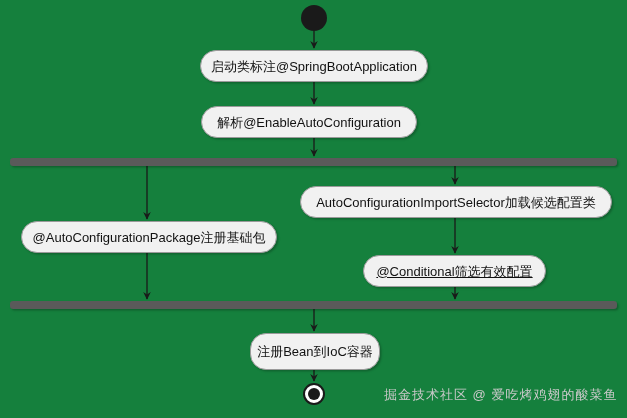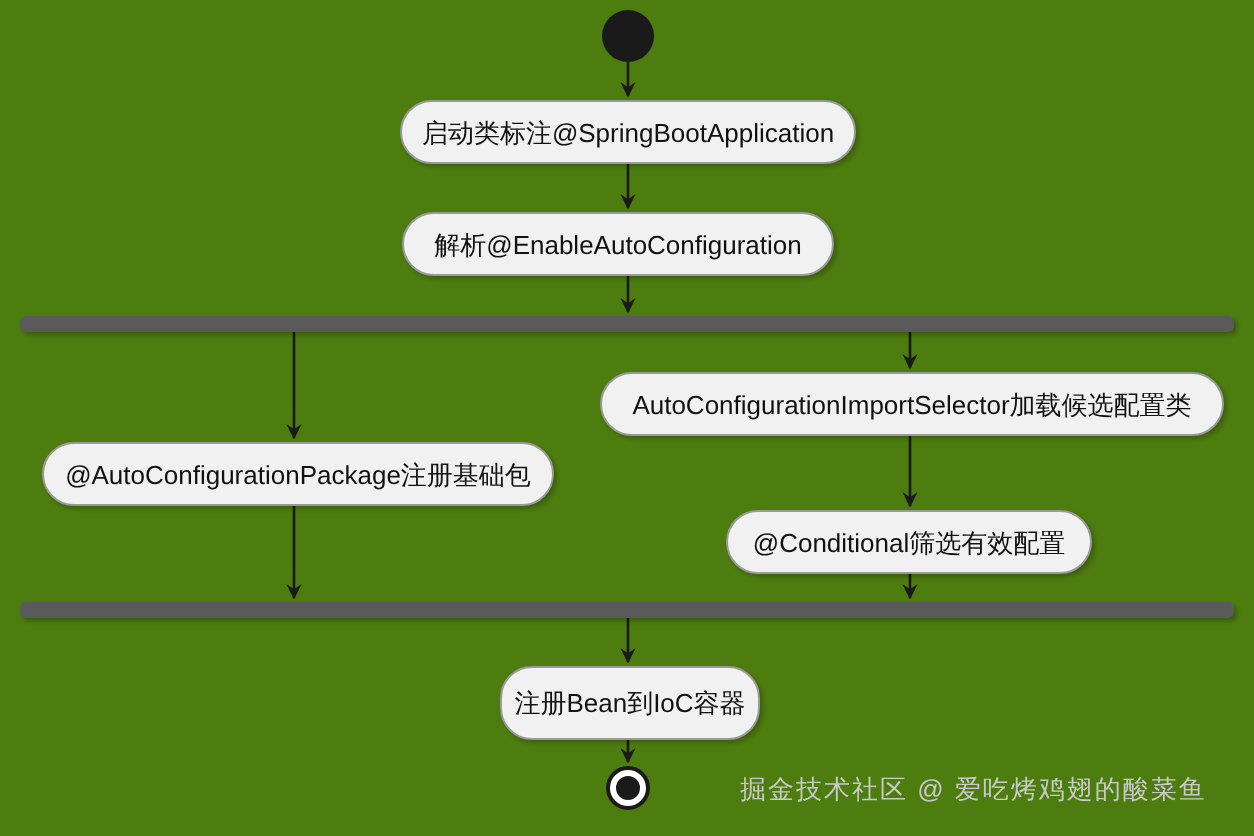--- a/index.html
+++ b/index.html
@@ -10,21 +10,21 @@
   body {
     width: 627px;
     height: 418px;
     font-family: "Liberation Sans", "DejaVu Sans", sans-serif;
     overflow: hidden;
   }
   #diagram {
     position: relative;
     width: 627px;
     height: 418px;
-    background: #4d7c0f;
+    background: #15803d;
   }
   #edges {
     position: absolute;
     left: 0;
     top: 0;
     width: 627px;
     height: 418px;
   }
   .node-box {
     position: absolute;
@@ -109,24 +109,24 @@
   <div class="node-box" style="left:200px; top:50px; width:228px; height:32px;">启动类标注@SpringBootApplication</div>
 
   <div class="node-box" style="left:201px; top:106px; width:216px; height:32px;text-align:right;">解析@EnableAutoConfiguration</div>
 
   <div class="bar" style="left:10px; top:158px; width:607px; height:8px;"></div>
 
   <div class="node-box" style="left:300px; top:186px; width:312px; height:32px;">AutoConfigurationImportSelector加载候选配置类</div>
 
   <div class="node-box" style="left:21px; top:221px; width:256px; height:32px;">@AutoConfigurationPackage注册基础包</div>
 
-  <div class="node-box" style="left:363px; top:255px; width:183px; height:32px;">@Conditional筛选有效配置</div>
+  <div class="node-box" style="left:363px; top:255px; width:183px; height:32px;text-decoration:underline;">@Conditional筛选有效配置</div>
 
   <div class="bar" style="left:10px; top:301px; width:607px; height:8px;"></div>
 
   <div class="node-box" style="left:250px; top:333px; width:130px; height:37px;">注册Bean到IoC容器</div>
 
   <div class="end-node-outer" style="left:303px; top:383px; width:22px; height:22px;"></div>
   <div class="end-node-inner" style="left:308px; top:388px; width:12px; height:12px;"></div>
 
-  <div class="watermark" style="left:370px; top:386px;">掘金技术社区 @ 爱吃烤鸡翅的酸菜鱼</div>
+  <div class="watermark" style="left:384px; top:386px;">掘金技术社区 @ 爱吃烤鸡翅的酸菜鱼</div>
 
 </div>
 
 </body></html>

